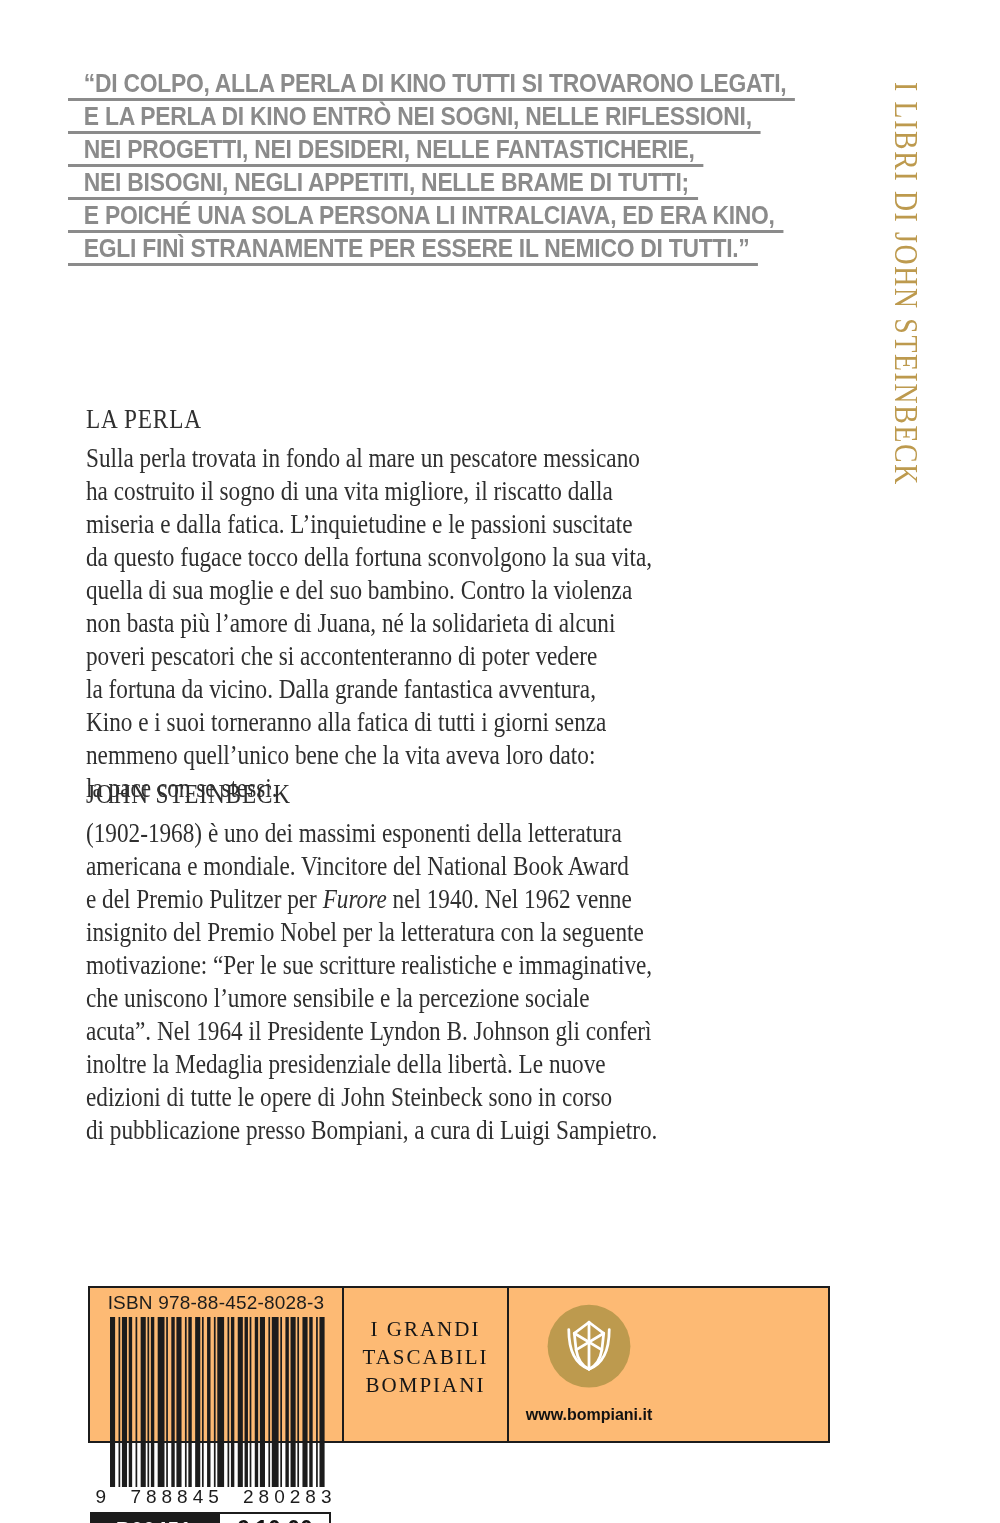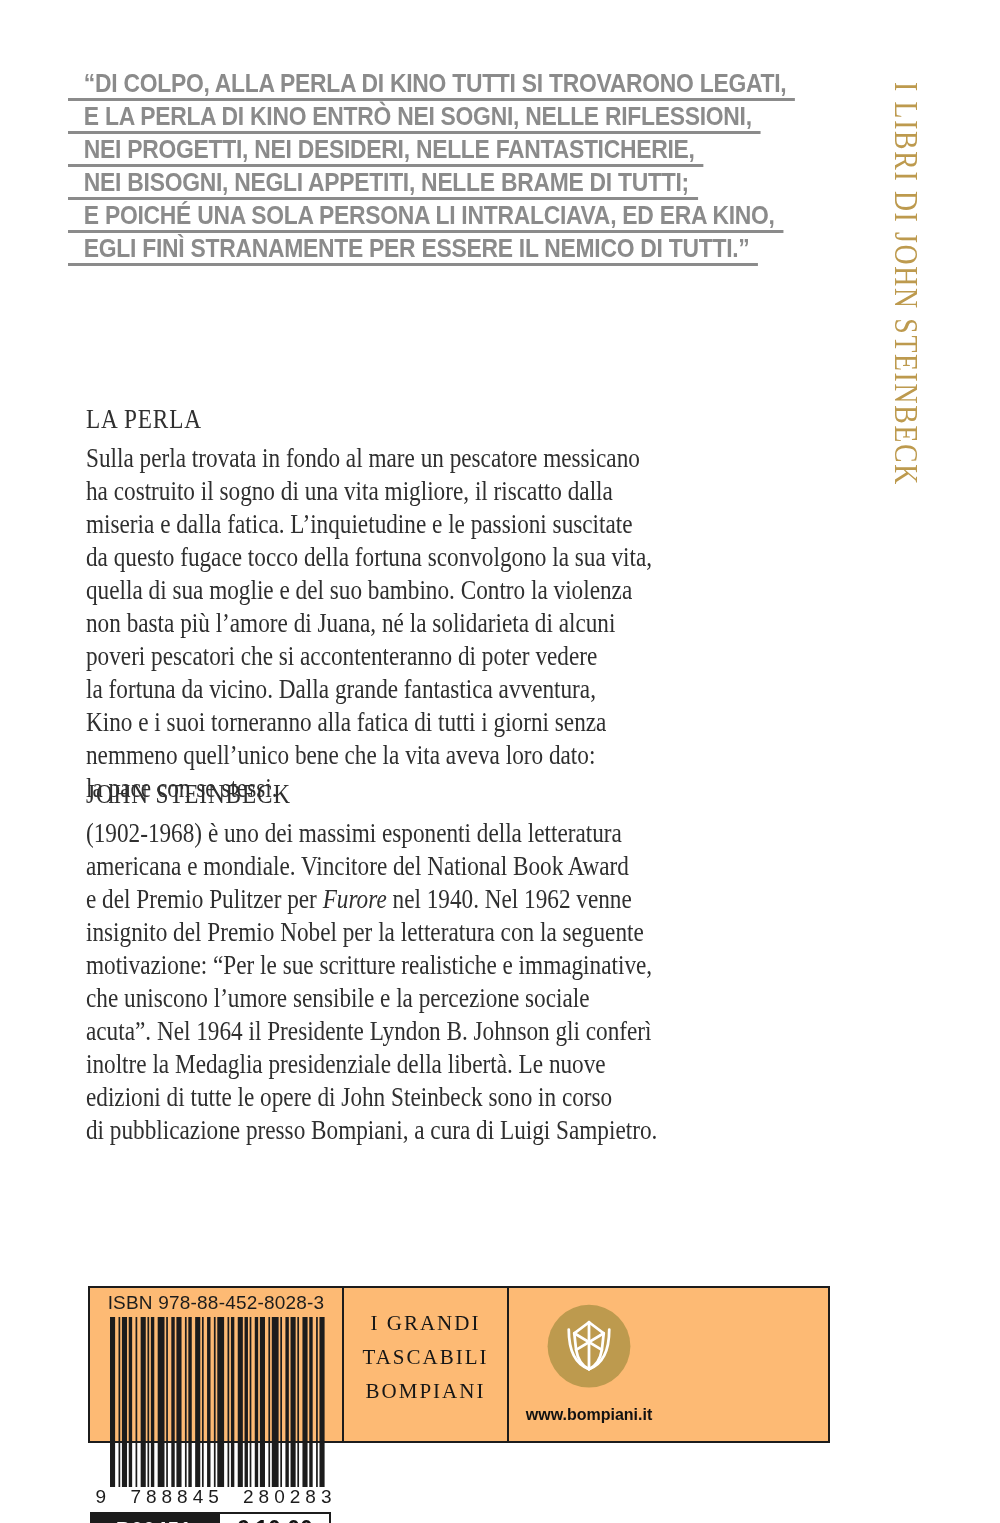--- a/index.html
+++ b/index.html
@@ -80,21 +80,21 @@
     font-size:20px; line-height:35px; text-align:center; letter-spacing:1px;
   }
   .price-box {
     width:113px; border:2px solid #1c1c1c; box-sizing:border-box;
     font-weight:bold; font-size:23px; line-height:31px; text-align:center; color:#111;
   }
   .bottom-spacer { flex:1; background:#fff; }
 
   .col-imprint { width:165px; display:flex; align-items:center; justify-content:center; }
   .imprint {
-    font-family:"Liberation Serif", serif; font-size:21px; line-height:34px;
+    font-family:"Liberation Serif", serif; font-size:21px; line-height:28px;
     letter-spacing:2px; text-align:center; white-space:pre-line;
     color:#161616; margin-top:-16px;
   }
 
   .col-logo { width:162px; display:flex; flex-direction:column; align-items:center; }
   .col-logo.last { width:159px; }
   .logo-svg { width:92px; height:92px; margin-top:14px; }
   .url { font-weight:bold; font-size:16px; color:#111; margin-top:auto; margin-bottom:17px; }
 </style>
 </head>

